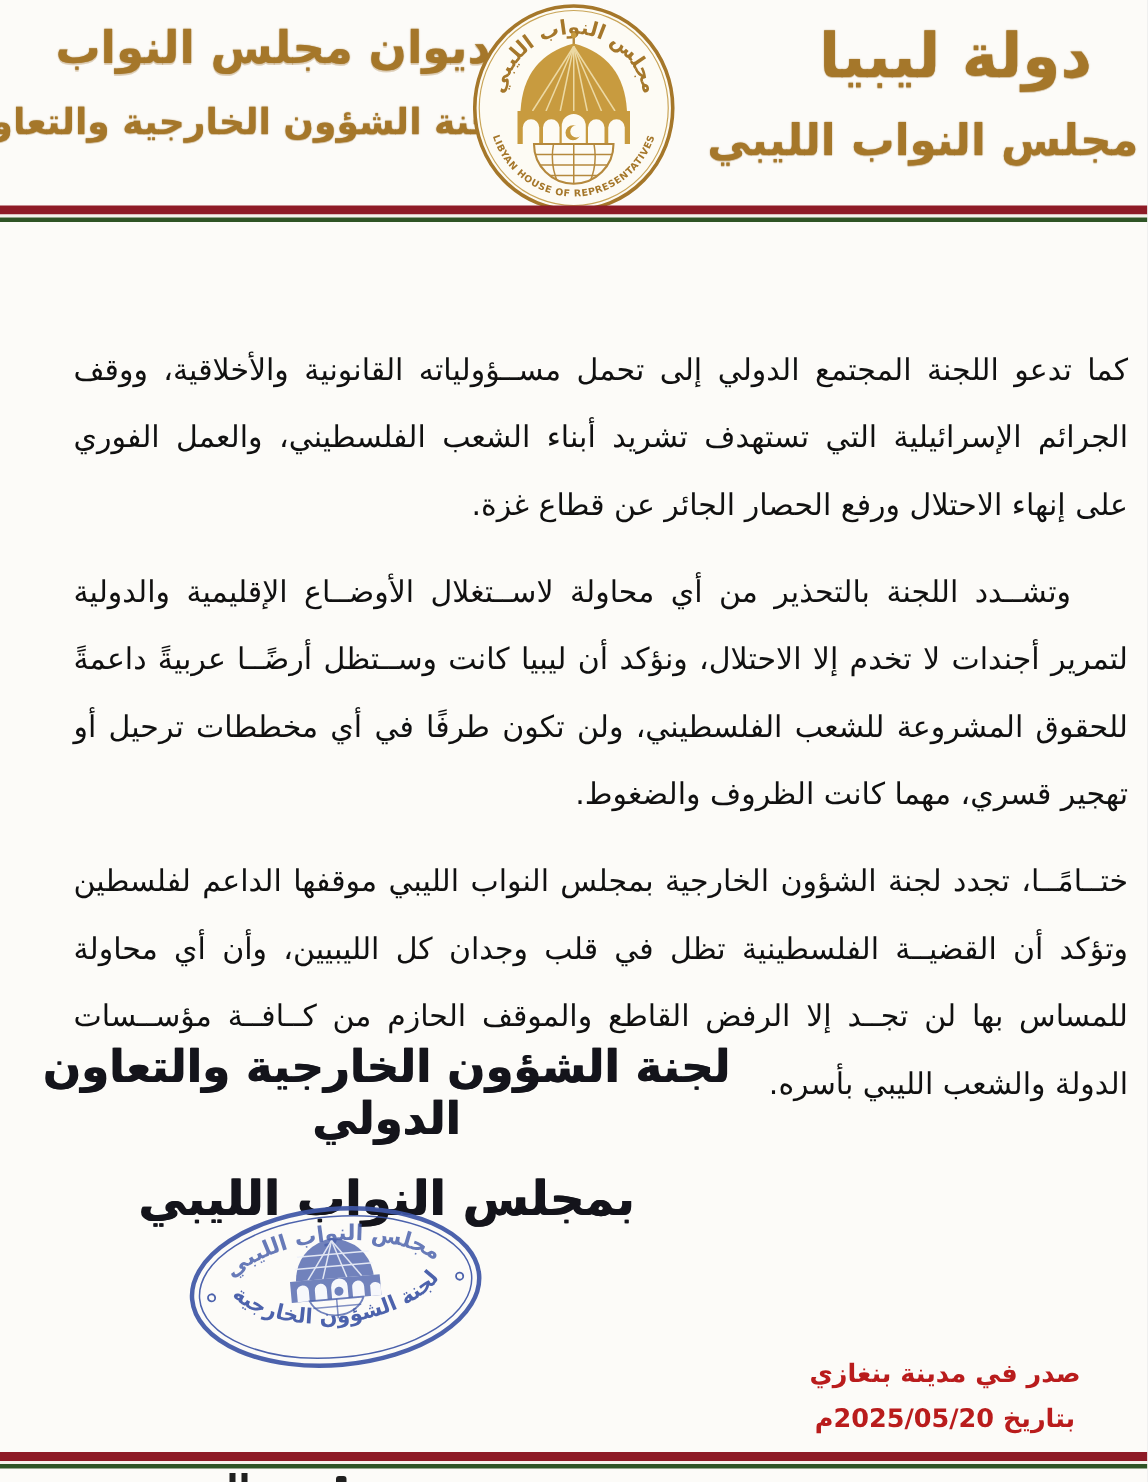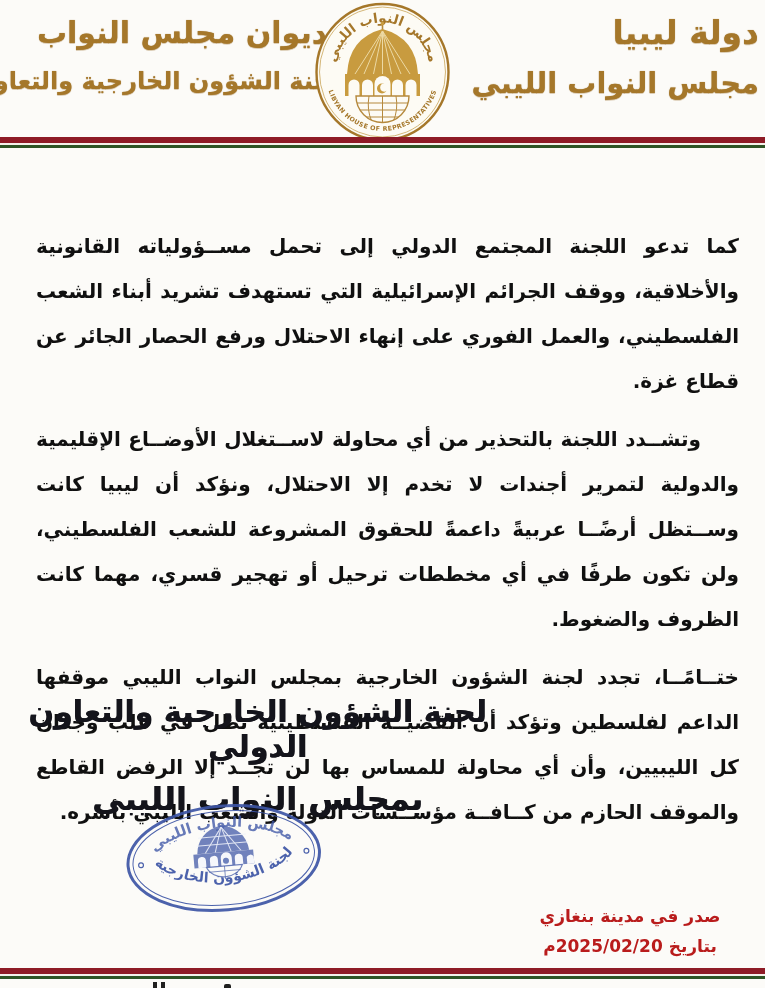--- a/index.html
+++ b/index.html
@@ -18,39 +18,39 @@
   .hdr-gold {
     font-weight:700;
     text-shadow:0 0 1px rgba(150,105,35,.75), 0 1px 0 rgba(150,105,35,.25);
     white-space:nowrap;
     line-height:1.25;
   }
   .hdr-left  { left:0px;  top:14px; width:340px; }
   .hdr-left .l1 { font-size:30px; }
   .hdr-left .l2 { font-size:24px; margin-top:14px; letter-spacing:-1px; }
   .hdr-right { right:6px; top:12px; width:268px; }
-  .hdr-right .l1 { font-size:33px;text-align:right; }
+  .hdr-right .l1 { font-size:41px; }
   .hdr-right .l2 { font-size:29px; margin-top:12px; letter-spacing:-1px; }
 
   .seal-wrap { position:absolute; left:314px; top:2px; width:138px; height:141px; }
 
   
   .stripe { position:absolute; left:0; width:765px; }
   .stripe .maroon { height:6px;  background:#8e1b26; }
   .stripe .white  { height:2px;  background:#f4f1ea; }
   .stripe .green  { height:3px;  background:#2e5425; }
   .stripe-top    { top:137px; }
   .stripe-bottom { top:968px; }
 
   
   .body-text {
-    position:absolute; left:36px; top:224px; width:703px;
+    position:absolute; left:49px; top:224px; width:703px;
     direction:rtl;
     color:#101010;
-    font-weight:700;
+    font-weight:400;
     font-size:20px;
     line-height:45px;
     text-align:justify;
   }
   .body-text p { margin-bottom:13px; }
   .para-indent { text-indent:38px; }
 
   
   .signature {
     position:absolute; left:5px; top:694px; width:505px;
@@ -206,21 +206,21 @@
         <circle cx="102" cy="61" r="3" fill="#3e56a6" opacity="0.8"></circle>
         <path d="M 82,66 A 19,16 0 0 0 118,66 Z" fill="none" stroke="#3e56a6" stroke-width="1.2" opacity="0.8"></path>
         <line x1="84" y1="71" x2="116" y2="71" stroke="#3e56a6" stroke-width="1" opacity="0.7"></line>
         <line x1="100" y1="66" x2="100" y2="79" stroke="#3e56a6" stroke-width="1" opacity="0.7"></line>
       </g>
     </svg>
   </div>
 
   <div class="issued">
     <div>صدر في مدينة بنغازي</div>
-    <div>بتاريخ 2025/02/20م</div>
+    <div>بتاريخ 2025/05/20م</div>
   </div>
 
   <div class="stripe stripe-bottom">
     <div class="maroon"></div>
       <div class="white"></div>
       <div class="green"></div>
   </div>
 
   <div class="cutmark cm1"></div>
   <div class="cutmark cm2"></div>

